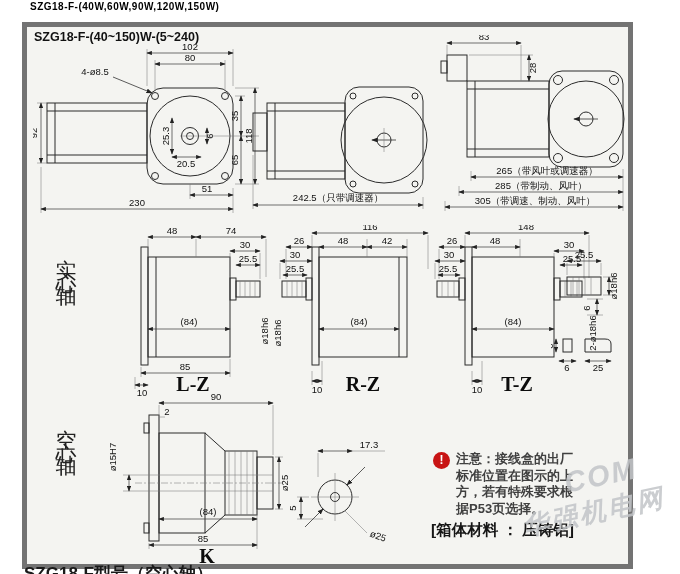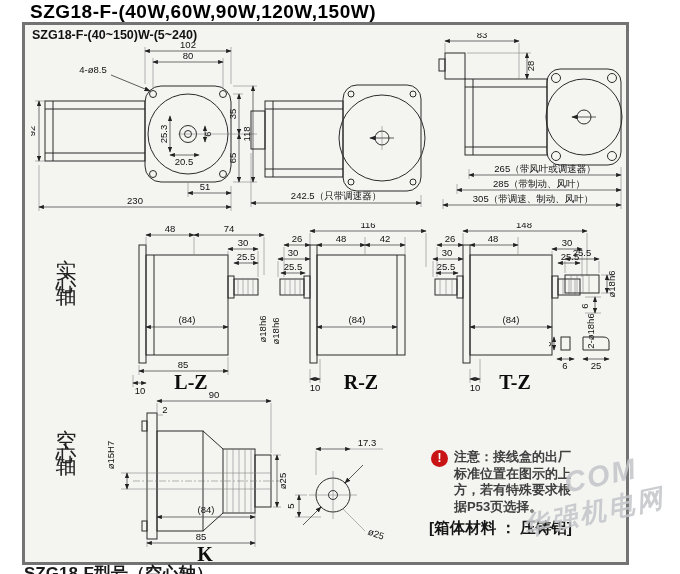--- a/index.html
+++ b/index.html
@@ -1,19 +1,19 @@
 <!DOCTYPE html>
 <html><head>
 <meta charset="utf-8">
 <style>
   html,body{margin:0;padding:0}
   body{width:680px;height:574px;position:relative;background:#fff;overflow:hidden;
        font-family:"Liberation Sans",sans-serif;color:#111}
-  .title{position:absolute;left:30px;top:1px;font-size:19px;font-weight:bold;letter-spacing:.5px;color:#000}
-  .frame{position:absolute;left:22px;top:22px;width:601px;height:537px;border:3px solid #737373;background:#f4f4f1}
+  .title{position:absolute;left:30px;top:1px;font-size:10px;font-weight:bold;letter-spacing:.5px;color:#000}
+  .frame{position:absolute;left:22px;top:22px;width:601px;height:537px;border:5px solid #737373;background:#f4f4f1}
   .subtitle{position:absolute;left:7px;top:3px;font-size:12.5px;font-weight:bold;color:#111}
   .dw{position:absolute}
   svg .b{fill:none;stroke:#2b2b2b;stroke-width:1}
   svg .t{fill:none;stroke:#7a7a7a;stroke-width:.55}
   svg .dsh{fill:none;stroke:#7a7a7a;stroke-width:.55;stroke-dasharray:7 2 2 2}
   svg .d{fill:none;stroke:#333;stroke-width:.7;marker-start:url(#ar);marker-end:url(#ar)}
   svg .dl{fill:none;stroke:#333;stroke-width:.8;marker-end:url(#ar)}
   svg text{font:9.5px "Liberation Sans",sans-serif;fill:#111}
   svg text.lbl{font:bold 20px "Liberation Serif",serif;fill:#0c0c0c}
   .vlabel{position:absolute;writing-mode:vertical-rl;font:21px "Liberation Serif",serif;

